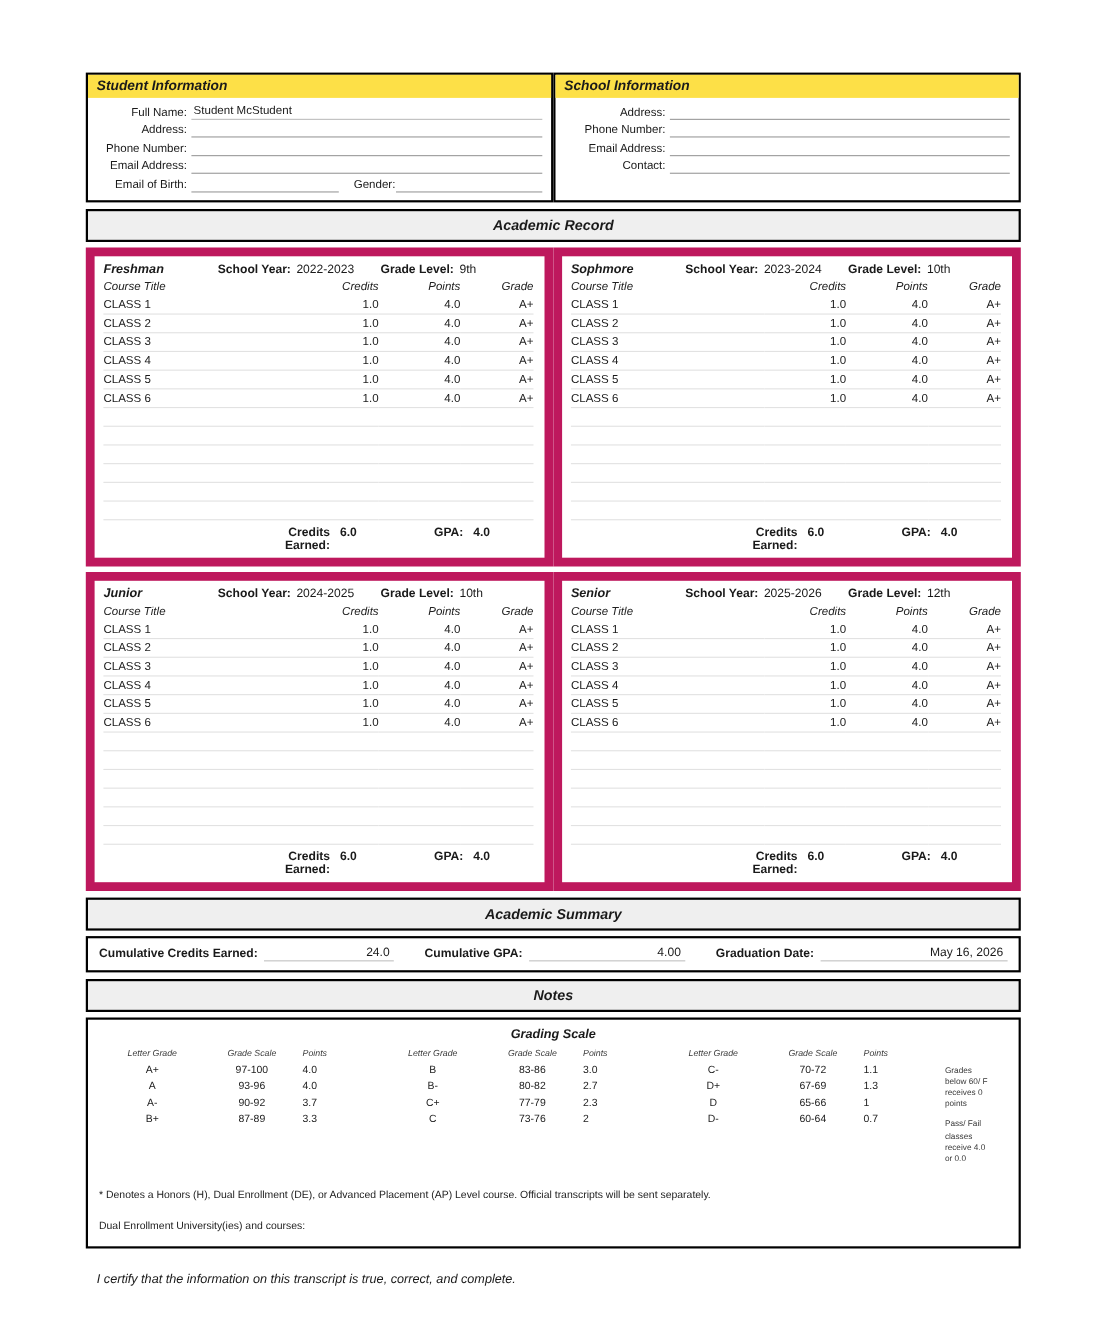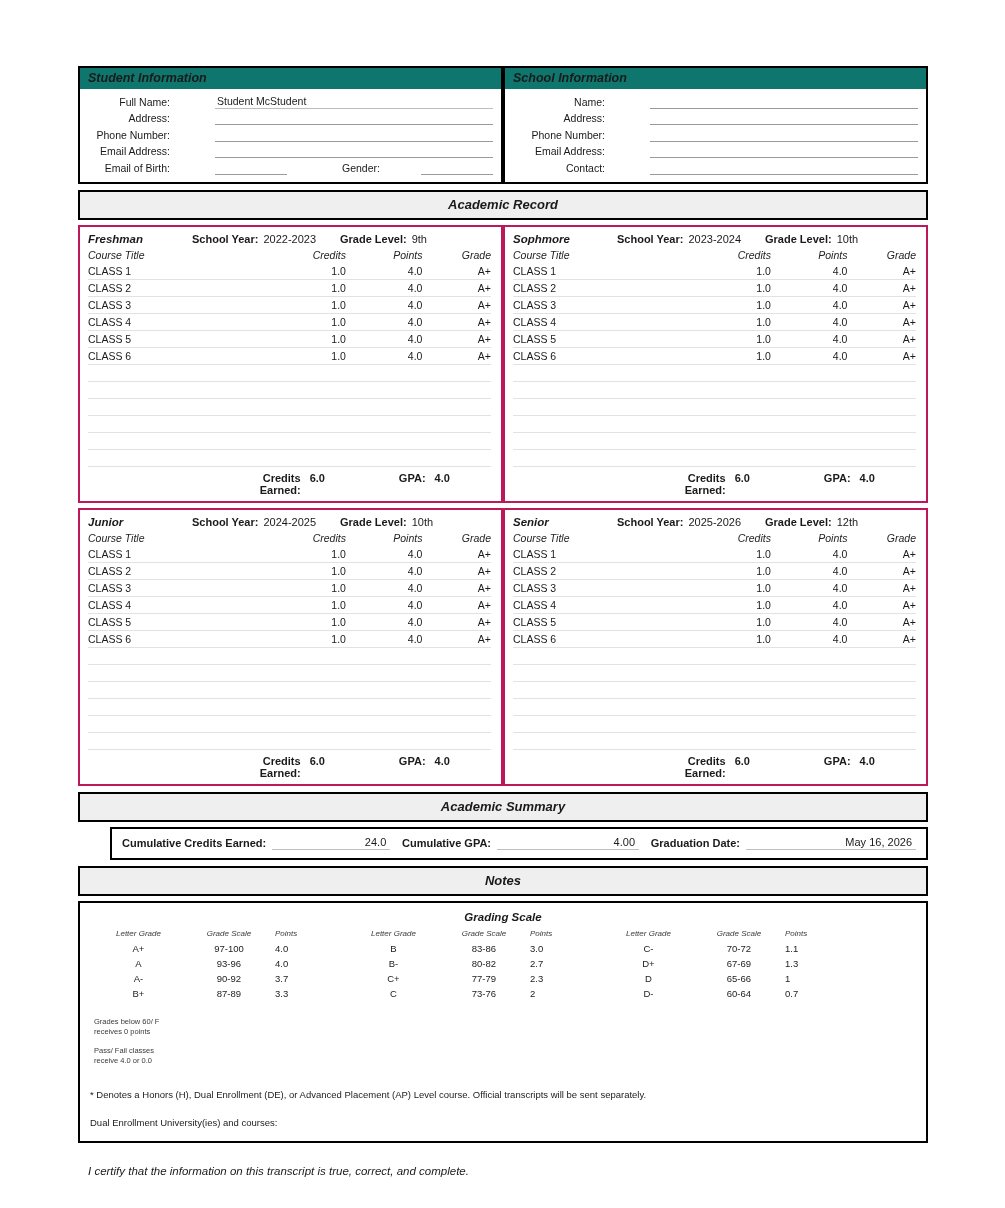--- a/index.html
+++ b/index.html
@@ -43,33 +43,32 @@
     font-weight: bold;
     font-style: italic;
     margin-top: 5px;
   }
 
   
   .info-row { display: flex; margin-top: 6px; }
   .info-col { width: 425px; border: 2px solid #000; background: #fff; }
   .info-col.left { margin-right: 0px; }
   .info-head {
-    background: #0f766e;
+    background: #fde047;
     font-style: italic;
     font-weight: bold;
     font-size: 12.5px;
     padding: 3px 0 4px 8px;
   }
   .info-body { padding: 3px 8px 7px 6px; }
   .fld {
     display: flex;
     align-items: flex-end;
     font-size: 10.5px;
     height: 16.6px;
-    gap: 41px;
   }
   .fld-label {
     text-align: right;
     padding-right: 4px;
     white-space: nowrap;
     line-height: 13px;
   }
   .fld-line {
     flex: 1;
     border-bottom: 1px solid #9a9a9a;
@@ -82,21 +81,21 @@
   .fld-line.filled { border-bottom-color: #bdbdbd; }
   .lbl-w-student { width: 88px; }
   .lbl-w-school  { width: 98px; }
   .lbl-w-gender  { width: 52px; padding-left: 14px; }
 
   
   .band-gap { margin-top: 6px; }
   .terms-row { display: flex; margin-top: 5px; }
   .term {
     width: 425px;
-    border: 2px solid #be185d;
+    border: 8px solid #be185d;
     padding: 6px 10px 5px 8px;
     background: #fff;
   }
   .term-head {
     display: flex;
     align-items: baseline;
     font-size: 11px;
     margin-bottom: 3px;
   }
   .term-name {
@@ -151,21 +150,20 @@
   .tf-val2 { width: 14%; text-align: left; }
 
   
   .summary-box {
     border: 2px solid #000;
     margin-top: 5px;
     padding: 7px 10px 8px 10px;
     display: flex;
     align-items: flex-end;
     font-size: 11px;
-    margin-left: 32px;
   }
   .sum-item { display: flex; align-items: flex-end; }
   .sum-lbl { font-weight: bold; white-space: nowrap; padding-right: 6px; line-height: 13px; }
   .sum-val {
     border-bottom: 1px solid #c0c0c0;
     text-align: right;
     padding: 0 4px 0 4px;
     line-height: 13px;
   }
   .sv-credits { width: 118px; }
@@ -180,21 +178,21 @@
     padding: 8px 10px 10px 10px;
     background: #fff;
   }
   .grading-title {
     text-align: center;
     font-style: italic;
     font-weight: bold;
     font-size: 11.5px;
     margin-bottom: 5px;
   }
-  .grading-wrap { display: flex; align-items: flex-start; flex-direction: column; }
+  .grading-wrap { display: flex; align-items: flex-start; }
   .gs-col { width: 255px; }
   .gs-table { width: 100%; border-collapse: collapse; font-size: 8.5px; }
   .gs-table th {
     font-style: italic;
     font-weight: normal;
     font-size: 8px;
     color: #3a3a3a;
     padding-bottom: 3px;
   }
   .gs-table th.h-letter { text-align: center; width: 38%; }
@@ -260,24 +258,20 @@
           <div class="fld-line"></div>
           <div class="fld-label lbl-w-gender">Gender:</div>
           <div class="fld-line"></div>
         </div>
       </div>
     </div>
 
     <div class="info-col">
       <div class="info-head">School Information</div>
       <div class="info-body">
-        <div class="fld">
-          <div class="fld-label lbl-w-school">Name:</div>
-          <div class="fld-line"></div>
-        </div>
         <div class="fld">
           <div class="fld-label lbl-w-school">Address:</div>
           <div class="fld-line"></div>
         </div>
         <div class="fld">
           <div class="fld-label lbl-w-school">Phone Number:</div>
           <div class="fld-line"></div>
         </div>
         <div class="fld">
           <div class="fld-label lbl-w-school">Email Address:</div>

